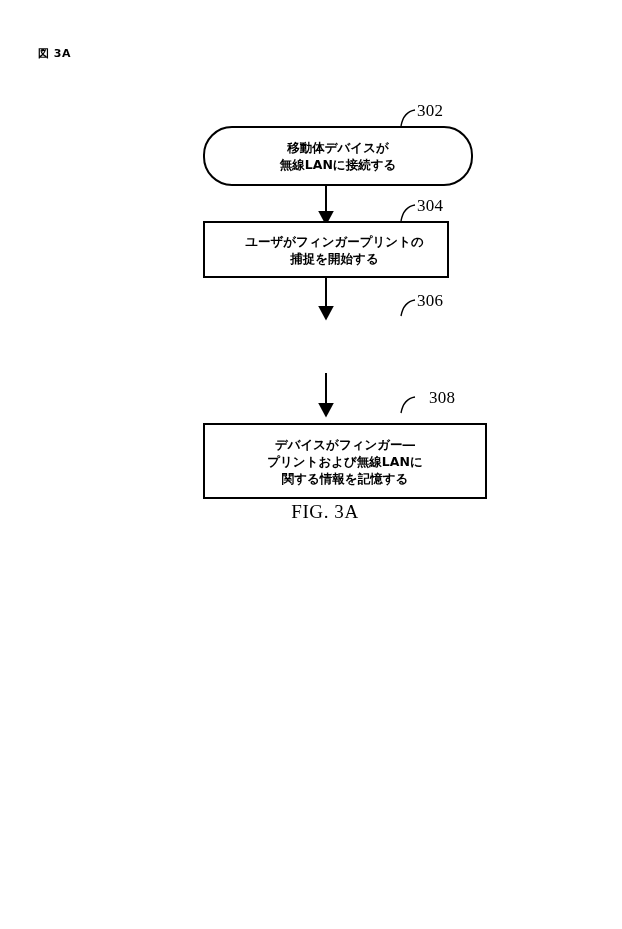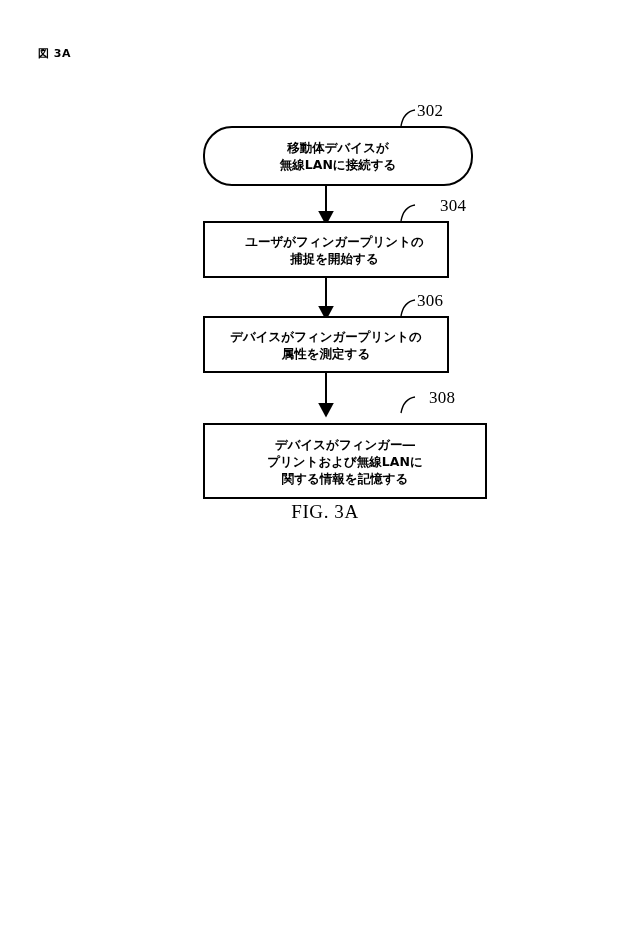--- a/index.html
+++ b/index.html
@@ -67,21 +67,21 @@
 
   
   .ref-label {
     position: absolute;
     font-family: "Liberation Serif", serif;
     font-size: 17px;
     letter-spacing: 0.3px;
     white-space: nowrap;
   }
   #ref-302 { left: 417px; top: 101px; }
-  #ref-304 { left: 417px; top: 196px; margin-left: 23px; }
+  #ref-304 { left: 417px; top: 196px; }
   #ref-306 { left: 417px; top: 291px; }
   #ref-308 { left: 417px; top: 388px; margin-left: 12px; }
 
   
   #leader-layer, #connector-layer {
     position: absolute;
     left: 0;
     top: 0;
     width: 622px;
     height: 929px;
@@ -132,24 +132,20 @@
   <div class="flow-node" id="node-302">
     <div class="flow-node-text">移動体デバイスが
 無線LANに接続する</div>
   </div>
 
   <div class="flow-node" id="node-304">
     <div class="flow-node-text">ユーザがフィンガープリントの
 捕捉を開始する</div>
   </div>
 
-  <div class="flow-node" id="node-306">
-    <div class="flow-node-text">デバイスがフィンガープリントの
-属性を測定する</div>
-  </div>
 
   <div class="flow-node" id="node-308">
     <div class="flow-node-text">デバイスがフィンガー―
 プリントおよび無線LANに
 関する情報を記憶する</div>
   </div>
 
   <div class="ref-label" id="ref-302">302</div>
   <div class="ref-label" id="ref-304">304</div>
   <div class="ref-label" id="ref-306">306</div>

